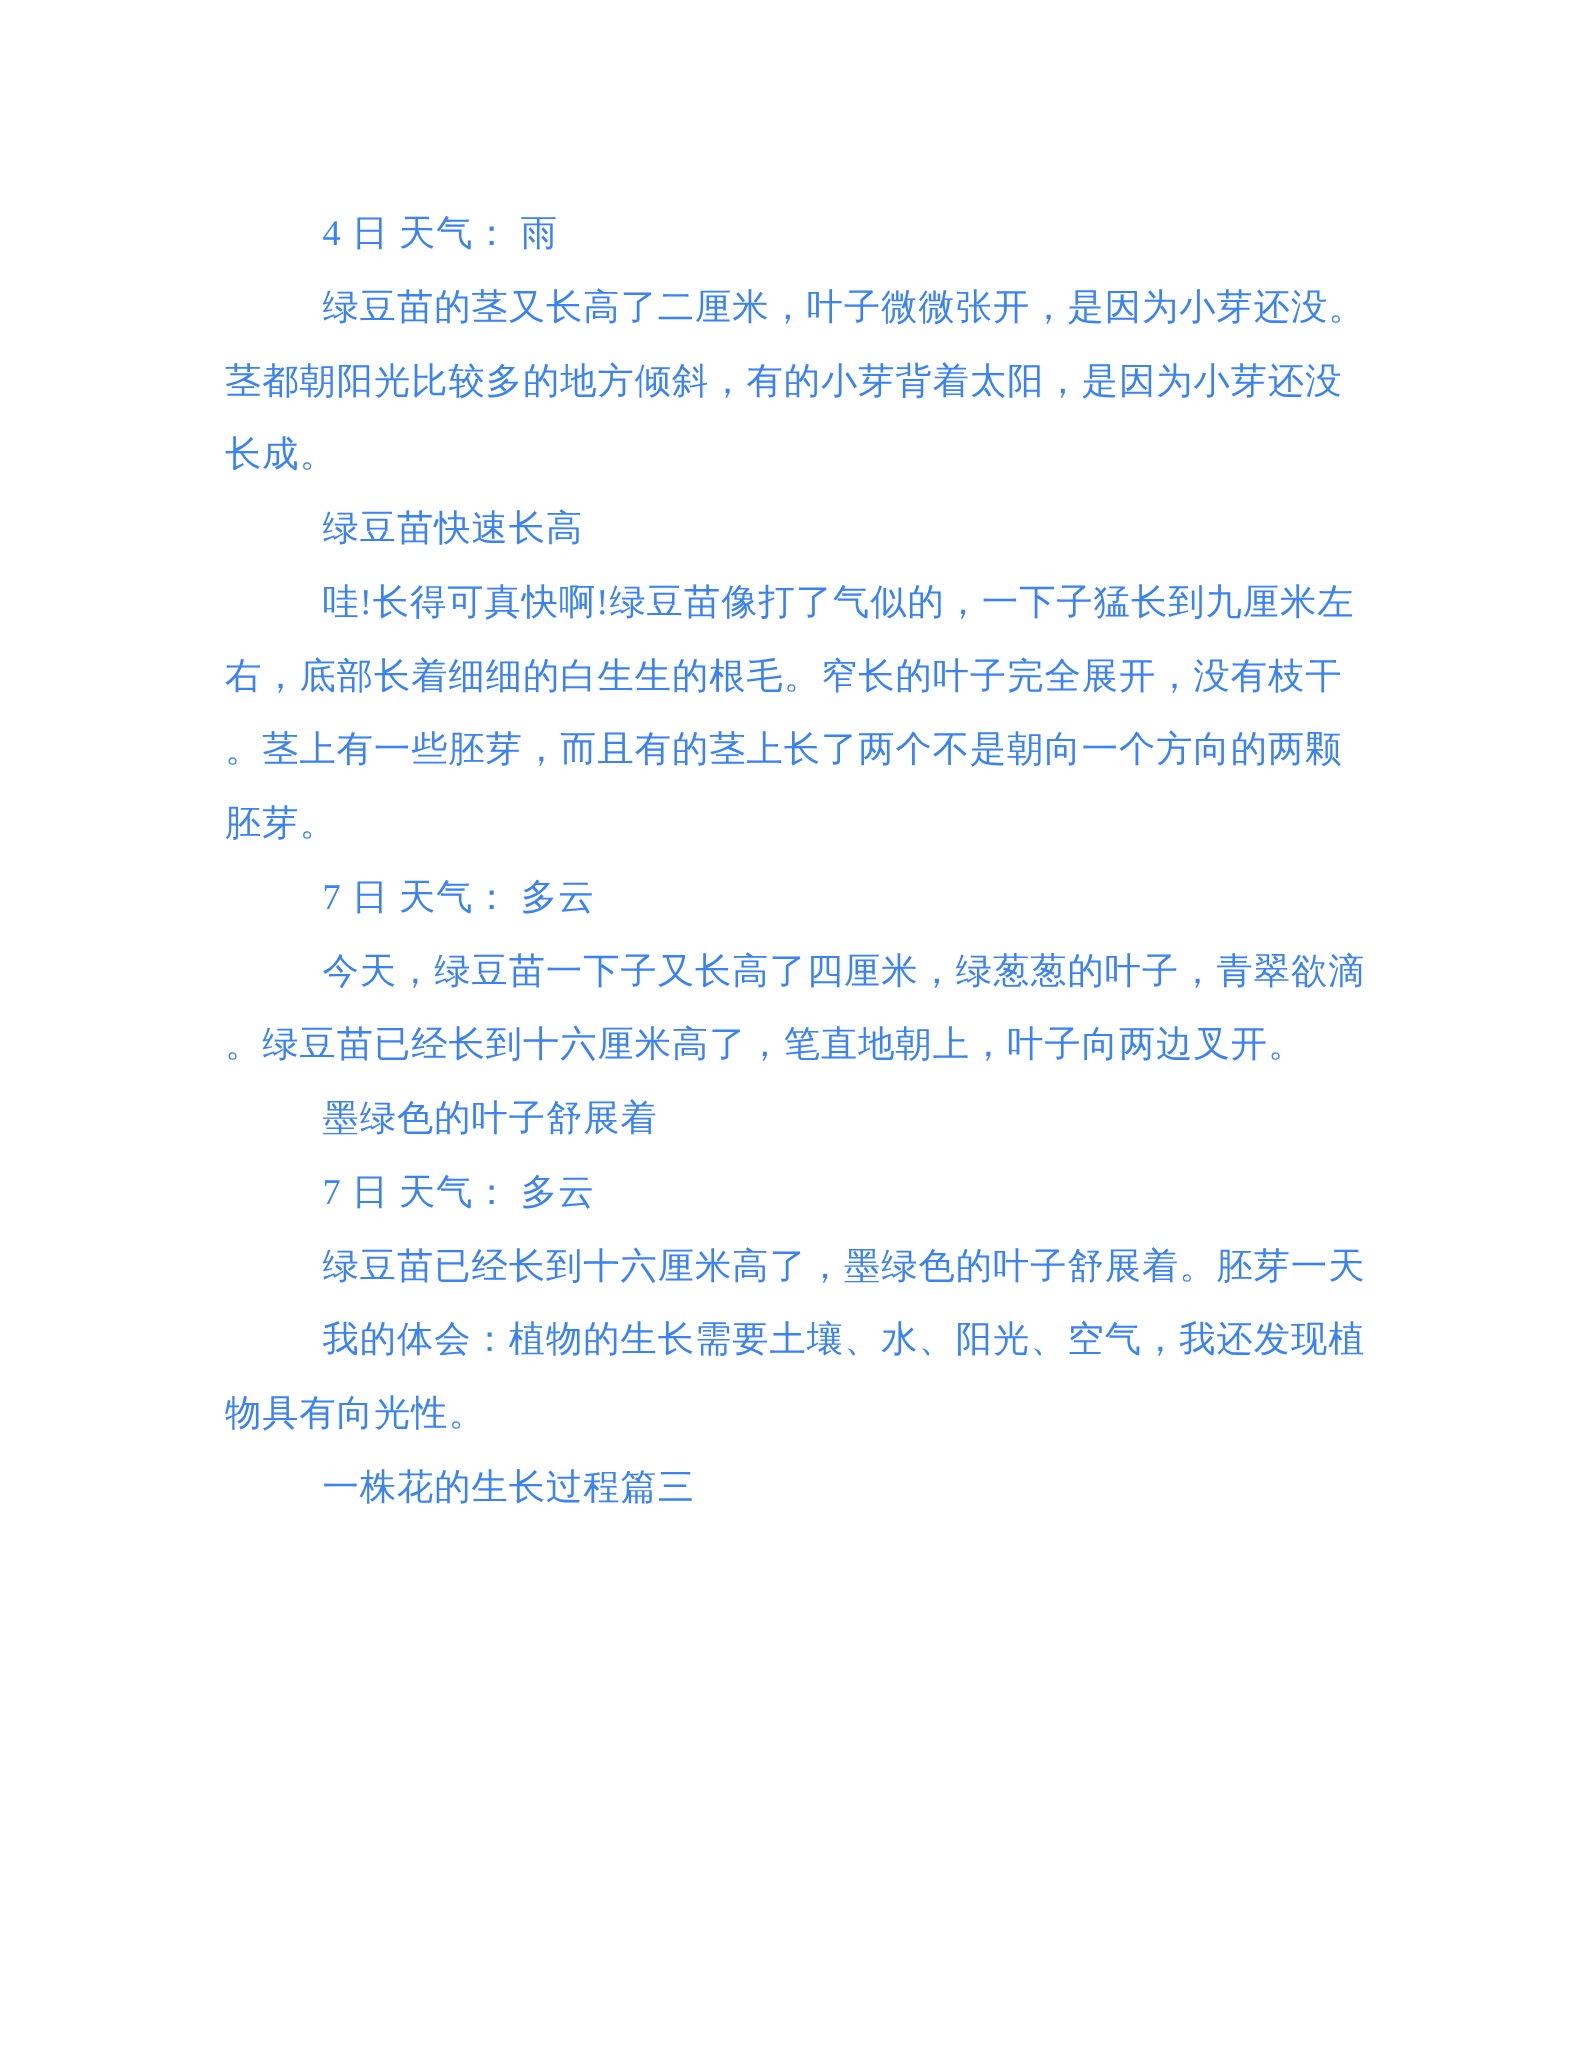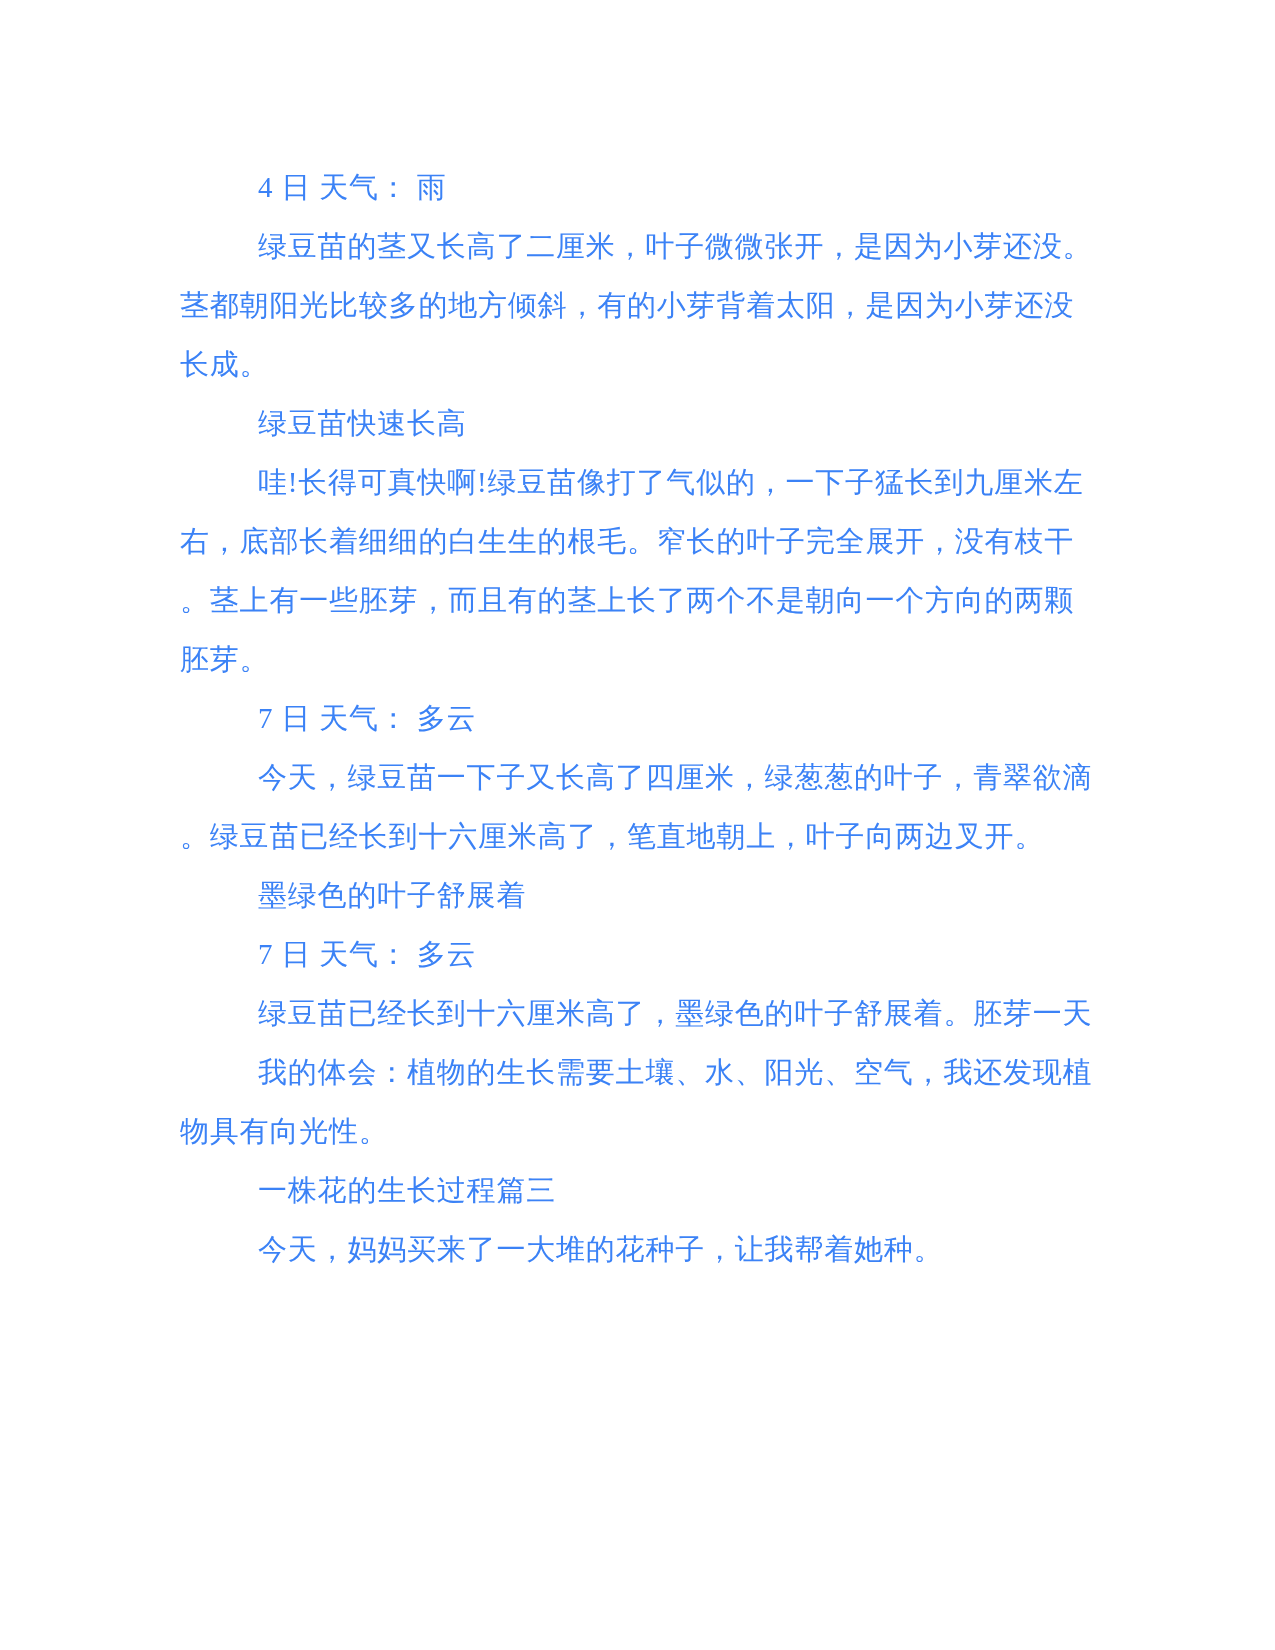--- a/index.html
+++ b/index.html
@@ -57,15 +57,14 @@
     <div class="line">胚芽。</div>
     <div class="line indent">7 日 天气： 多云</div>
     <div class="line indent">今天，绿豆苗一下子又长高了四厘米，绿葱葱的叶子，青翠欲滴</div>
     <div class="line">。绿豆苗已经长到十六厘米高了，笔直地朝上，叶子向两边叉开。</div>
     <div class="line indent">墨绿色的叶子舒展着</div>
     <div class="line indent">7 日 天气： 多云</div>
     <div class="line indent">绿豆苗已经长到十六厘米高了，墨绿色的叶子舒展着。胚芽一天</div>
     <div class="line indent">我的体会：植物的生长需要土壤、水、阳光、空气，我还发现植</div>
     <div class="line">物具有向光性。</div>
     <div class="line indent">一株花的生长过程篇三</div>
-    <div class="line indent">今天，妈妈买来了一大堆的花种子，让我帮着她种。</div>
   </div>
 </div>
 
 </body></html>

